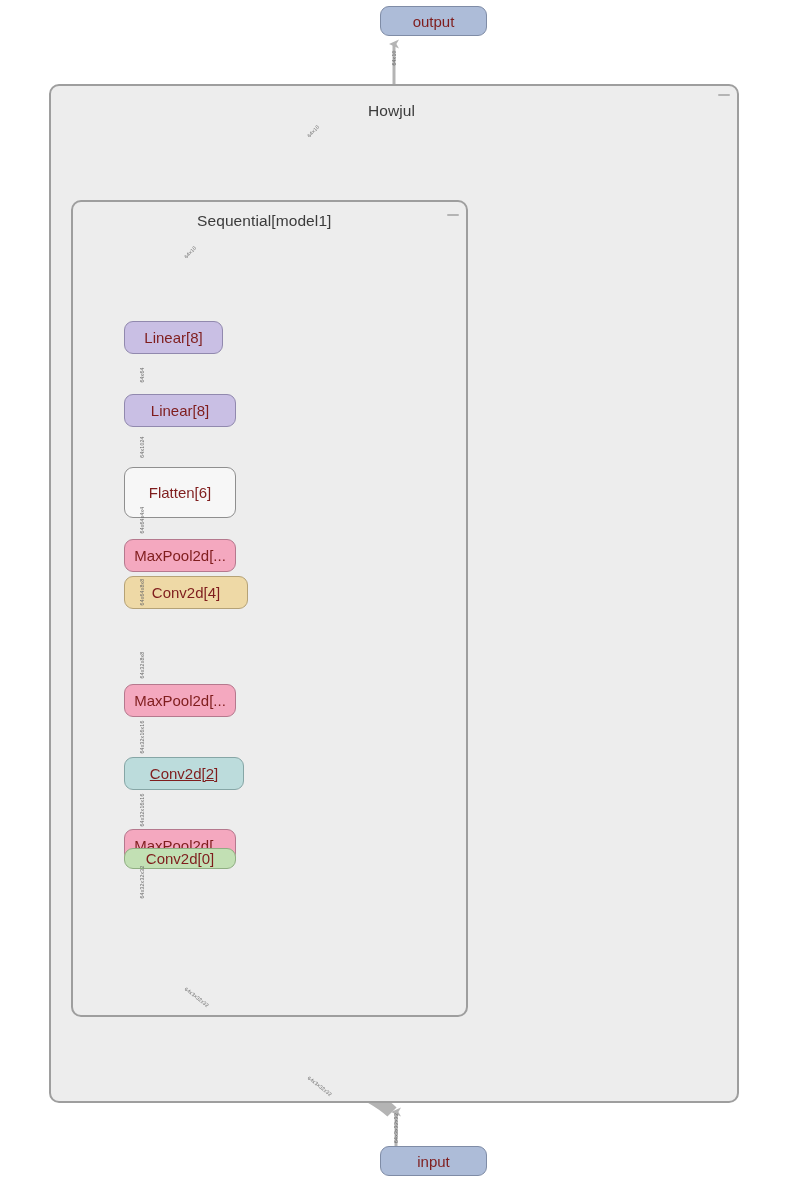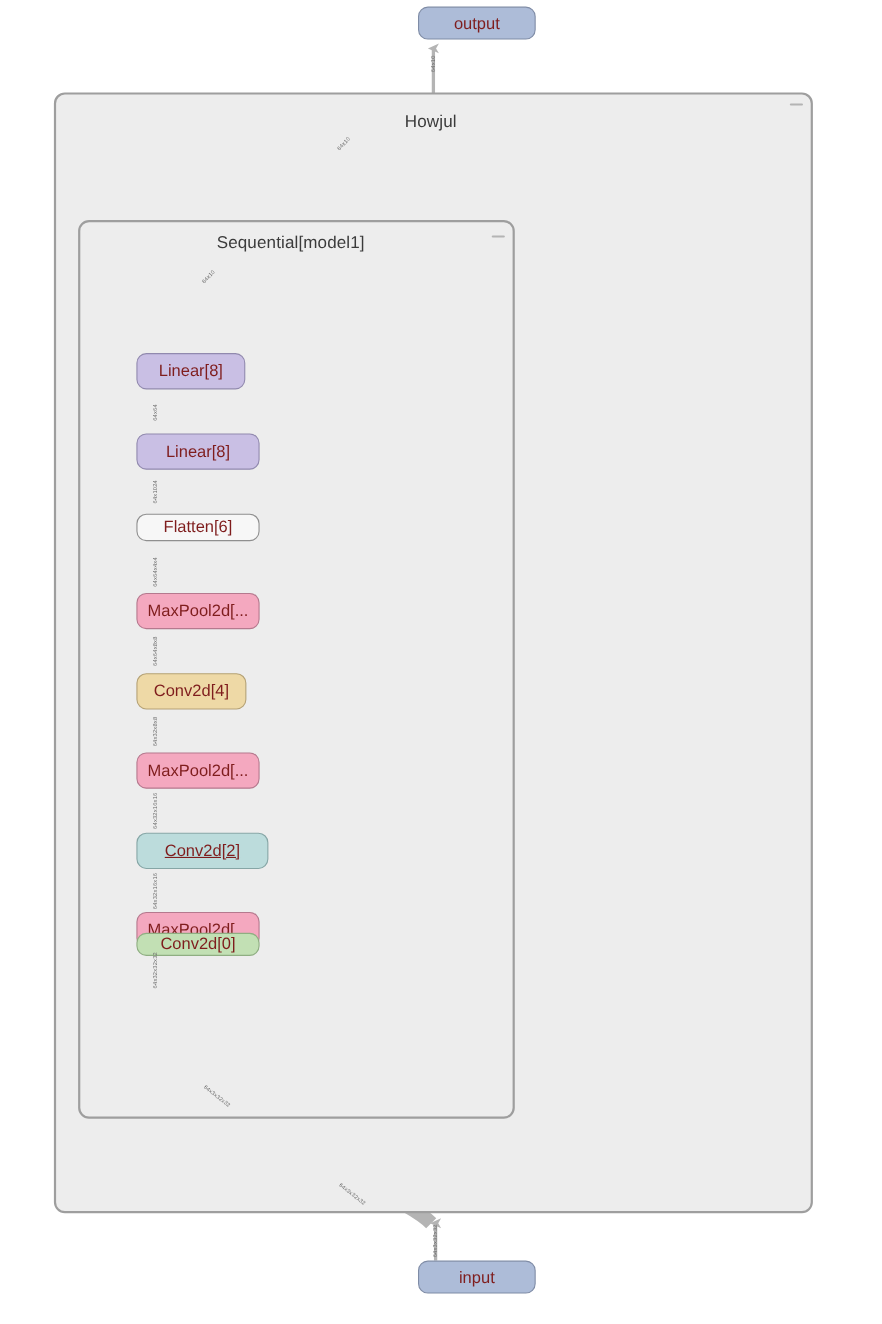--- a/index.html
+++ b/index.html
@@ -146,27 +146,27 @@
 
   <div class="node node-io" style="left:341px; top:1146px; width:107px; height:30px;
               background:#adbcd8; border-color:#7f8ca6;">input</div>
 
   <div class="node" style="left:85px; top:321px; width:99px; height:33px;
               background:#c9bfe4; border-color:#9189ae;">Linear[8]</div>
 
   <div class="node" style="left:85px; top:394px; width:112px; height:33px;
               background:#c9bfe4; border-color:#9189ae;">Linear[8]</div>
 
-  <div class="node" style="left:85px; top:467px; width:112px; height:25px;
+  <div class="node" style="left:85px; top:467px; width:112px; height:51px;
               background:#f7f7f7; border-color:#8f8f8f;">Flatten[6]</div>
 
   <div class="node" style="left:85px; top:539px; width:112px; height:33px;
               background:#f4a8bf; border-color:#b5798e;">MaxPool2d[...</div>
 
-  <div class="node" style="left:85px; top:612px; width:100px; height:33px;
+  <div class="node" style="left:85px; top:576px; width:124px; height:33px;
               background:#eed9a6; border-color:#b5a276;">Conv2d[4]</div>
 
   <div class="node" style="left:85px; top:684px; width:112px; height:33px;
               background:#f4a8bf; border-color:#b5798e;">MaxPool2d[...</div>
 
   <div class="node" style="left:85px; top:757px; width:120px; height:33px;
               background:#bcdcdc; border-color:#86a6a6;text-decoration:underline;">Conv2d[2]</div>
 
   <div class="node" style="left:85px; top:829px; width:112px; height:33px;
               background:#f4a8bf; border-color:#b5798e;">MaxPool2d[...</div>

